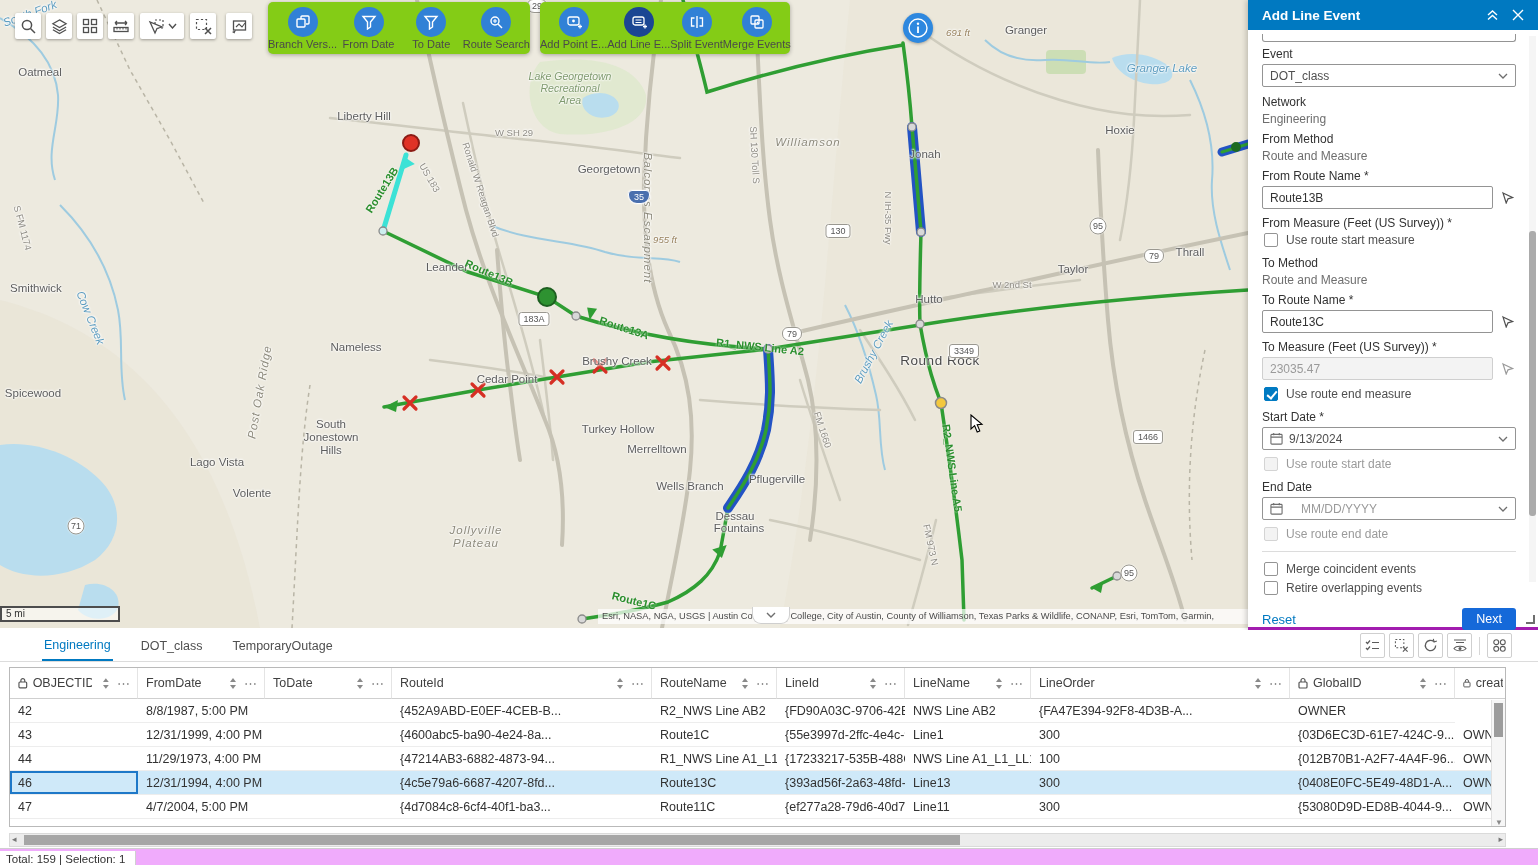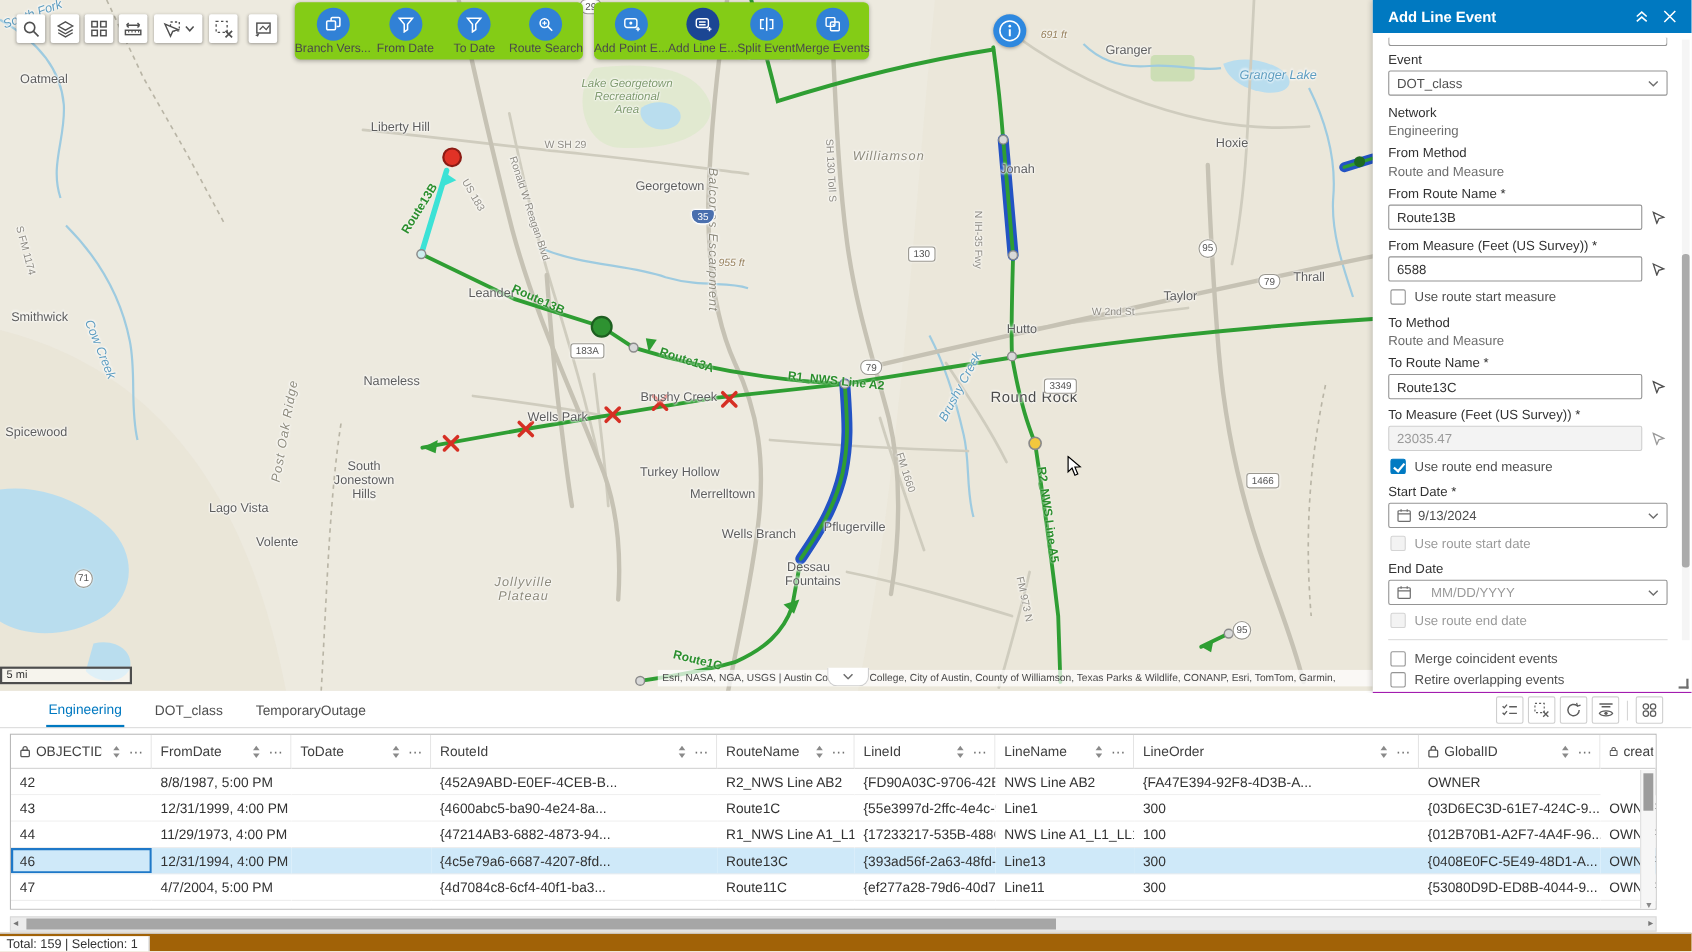--- a/index.html
+++ b/index.html
@@ -40,21 +40,21 @@
   #scalebar{position:absolute;left:0px;top:606px;width:120px;height:16px;border:2px solid #4d4d4d;
             background:rgba(255,255,255,.55);font-size:10px;color:#323232;padding:0 4px;line-height:12px;}
   #attrib{position:absolute;left:598px;top:609px;width:650px;height:15px;background:rgba(255,255,255,.72);
           font-size:9.3px;color:#4a4a4a;white-space:nowrap;overflow:hidden;line-height:15px;padding-left:4px;}
   #collapse-tab{position:absolute;left:752px;top:607px;width:38px;height:17px;background:#fff;border:1px solid #cfcfcf;
                 border-top:none;border-radius:0 0 9px 9px;display:flex;align-items:center;justify-content:center;color:#6e6e6e;font-size:10px;}
   #cursor{position:absolute;left:970px;top:414px;}
 
   
   #panel{position:absolute;left:1248px;top:0;width:290px;height:630px;background:#fff;box-shadow:-2px 0 5px rgba(0,0,0,.18);
-         border-bottom:1px solid #a21caf;}
+         border-bottom:3px solid #a21caf;}
   #panel-header{height:30px;background:#0079c1;color:#fff;display:flex;align-items:center;padding:0 10px 0 14px;}
   #panel-header .ptitle{font-size:13.5px;font-weight:bold;flex:1;}
   #panel-header .hicon{width:20px;height:20px;display:flex;align-items:center;justify-content:center;margin-left:6px;}
   #panel-body{position:relative;padding:4px 22px 0 14px;font-size:12px;color:#323232;}
   .cut-input{height:8px;border:1px solid #949494;border-top:none;border-radius:0 0 3px 3px;margin-bottom:5px;}
   .flabel{font-size:12px;color:#323232;margin:3px 0 3px 0;}
   .fvalue{font-size:12px;color:#6e6e6e;margin:0 0 6px 0;}
   .inrow{display:flex;align-items:center;margin-bottom:7px;}
   .tinput{flex:1;height:23px;border:1px solid #949494;border-radius:2px;font-size:12px;color:#323232;padding:0 7px;outline:none;background:#fff;}
   .tinput:disabled{background:#f3f3f3;color:#9a9a9a;border-color:#cfcfcf;}
@@ -98,21 +98,21 @@
          font-size:12.5px;color:#323232;white-space:nowrap;overflow:hidden;background:#fff;}
   .grow.sel .dcell{background:#cfe9f9;}
   .grow.sel .dcell.first{box-shadow:inset 0 0 0 2px #1e78c8;}
   .grow.partial{height:13px;overflow:hidden;}
   #vscroll{position:absolute;right:0px;top:32px;width:14px;height:128px;background:#f6f6f6;border-left:1px solid #e0e0e0;}
   #vscroll .vthumb{position:absolute;left:2px;top:3px;width:9px;height:34px;background:#9c9c9c;}
   #vscroll .varr{position:absolute;left:3px;bottom:1px;font-size:8px;color:#8a8a8a;}
   #hscroll{position:absolute;left:9px;top:203px;width:1497px;height:14px;background:#ececec;border:1px solid #dadada;}
   #hscroll .hthumb{position:absolute;left:14px;top:1px;width:936px;height:10px;background:#a6a6a6;}
   #hscroll .harr{position:absolute;top:0px;font-size:9px;color:#777;}
-  #status-bar{position:absolute;left:0;top:218px;width:1538px;height:17px;background:#a16207;border-top:1px solid #cfcfcf;}
+  #status-bar{position:absolute;left:0;top:218px;width:1538px;height:17px;background:#f0abfc;border-top:1px solid #cfcfcf;}
   #status-box{display:inline-block;background:#fff;border-right:1px solid #cfcfcf;height:16px;line-height:16px;
               padding:0 10px 0 6px;font-size:11.5px;color:#323232;}
 </style>
 </head>
 <body>
 
 <div id="app">
 
   <div id="map">
     <svg class="base" width="1248" height="628" viewBox="0 0 1248 628">
@@ -230,38 +230,38 @@
         <span class="mlabel water" style="left: 90px; top: 318px; transform: translate(-50%, -50%) rotate(68deg);">Cow Creek</span>
         <span class="mlabel area" style="left: 260px; top: 392px; transform: translate(-50%, -50%) rotate(-80deg);">Post Oak Ridge</span>
         <span class="mlabel town" style="left: 217px; top: 463px; transform: translate(-50%, -50%);">Lago Vista</span>
         <span class="mlabel town" style="left: 252px; top: 494px; transform: translate(-50%, -50%);">Volente</span>
         <span class="mlabel town" style="left: 331px; top: 438px; transform: translate(-50%, -50%);">South
 Jonestown
 Hills</span>
         <span class="mlabel town" style="left: 356px; top: 348px; transform: translate(-50%, -50%);">Nameless</span>
         <span class="mlabel town" style="left: 364px; top: 117px; transform: translate(-50%, -50%);">Liberty Hill</span>
         <span class="mlabel town" style="left: 447px; top: 268px; transform: translate(-50%, -50%);">Leander</span>
-        <span class="mlabel town" style="left: 507px; top: 380px; transform: translate(-50%, -50%);">Wells Park</span>
+        <span class="mlabel town" style="left: 507px; top: 380px; transform: translate(-50%, -50%);">Cedar Point</span>
         <span class="mlabel area" style="left: 476px; top: 537px; transform: translate(-50%, -50%);">Jollyville
 Plateau</span>
         <span class="mlabel town" style="left: 618px; top: 430px; transform: translate(-50%, -50%);">Turkey Hollow</span>
         <span class="mlabel town" style="left: 657px; top: 450px; transform: translate(-50%, -50%);">Merrelltown</span>
         <span class="mlabel town" style="left: 690px; top: 487px; transform: translate(-50%, -50%);">Wells Branch</span>
         <span class="mlabel town" style="left: 777px; top: 480px; transform: translate(-50%, -50%);">Pflugerville</span>
         <span class="mlabel town" style="left: 735px; top: 517px; transform: translate(-50%, -50%);">Dessau</span>
         <span class="mlabel town" style="left: 739px; top: 529px; transform: translate(-50%, -50%);">Fountains</span>
         <span class="mlabel town" style="left: 617px; top: 362px; transform: translate(-50%, -50%);">Brushy Creek</span>
         <span class="mlabel city" style="left: 940px; top: 361px; transform: translate(-50%, -50%);">Round Rock</span>
         <span class="mlabel town" style="left: 929px; top: 300px; transform: translate(-50%, -50%);">Hutto</span>
         <span class="mlabel town" style="left: 1073px; top: 270px; transform: translate(-50%, -50%);">Taylor</span>
         <span class="mlabel town" style="left: 1190px; top: 253px; transform: translate(-50%, -50%);">Thrall</span>
         <span class="mlabel town" style="left: 609px; top: 170px; transform: translate(-50%, -50%);">Georgetown</span>
         <span class="mlabel area" style="left: 808px; top: 143px; transform: translate(-50%, -50%);">Williamson</span>
         <span class="mlabel town" style="left: 925px; top: 155px; transform: translate(-50%, -50%);">Jonah</span>
-        <span class="mlabel town" style="left: 1026px; top: 47px; transform: translate(-50%, -50%);">Granger</span>
+        <span class="mlabel town" style="left: 1026px; top: 31px; transform: translate(-50%, -50%);">Granger</span>
         <span class="mlabel water" style="left: 1162px; top: 69px; transform: translate(-50%, -50%);">Granger Lake</span>
         <span class="mlabel town" style="left: 1120px; top: 131px; transform: translate(-50%, -50%);">Hoxie</span>
         <span class="mlabel area2" style="left: 570px; top: 88px; transform: translate(-50%, -50%);">Lake Georgetown
 Recreational
 Area</span>
         <span class="mlabel area" style="left: 647px; top: 218px; transform: translate(-50%, -50%) rotate(90deg);">Balcones Escarpment</span>
         <span class="mlabel elev" style="left: 665px; top: 240px; transform: translate(-50%, -50%);">955 ft</span>
         <span class="mlabel elev" style="left: 958px; top: 33px; transform: translate(-50%, -50%);">691 ft</span>
         <span class="mlabel road" style="left: 514px; top: 133px; transform: translate(-50%, -50%);">W SH 29</span>
         <span class="mlabel road" style="left: 480px; top: 190px; transform: translate(-50%, -50%) rotate(72deg);">Ronald W Reagan Blvd</span>
@@ -482,28 +482,20 @@
       <div class="inrow">
         <input class="tinput" readonly="" value="Route13B" style="">
         <span class="pickbtn">
             <svg width="13" height="13" viewBox="0 0 13 13">
               <path d="M2,2 L11.5,6.5 L7,7.8 L5.2,12 Z" fill="none" stroke="#4f4f4f" stroke-width="1.2"></path>
             </svg>
           </span>
       </div>
 
       <div class="flabel">From Measure (Feet (US Survey)) *</div>
-      <div class="inrow">
-        <input class="tinput" readonly="" value="6588" style="">
-        <span class="pickbtn">
-            <svg width="13" height="13" viewBox="0 0 13 13">
-              <path d="M2,2 L11.5,6.5 L7,7.8 L5.2,12 Z" fill="none" stroke="#4f4f4f" stroke-width="1.2"></path>
-            </svg>
-          </span>
-      </div>
 
       <div class="cbrow">
         <span class="cb"></span>
         <span class="cblabel">Use route start measure</span>
       </div>
 
       <div class="flabel">To Method</div>
       <div class="fvalue">Route and Measure</div>
 
       <div class="flabel">To Route Name *</div>

